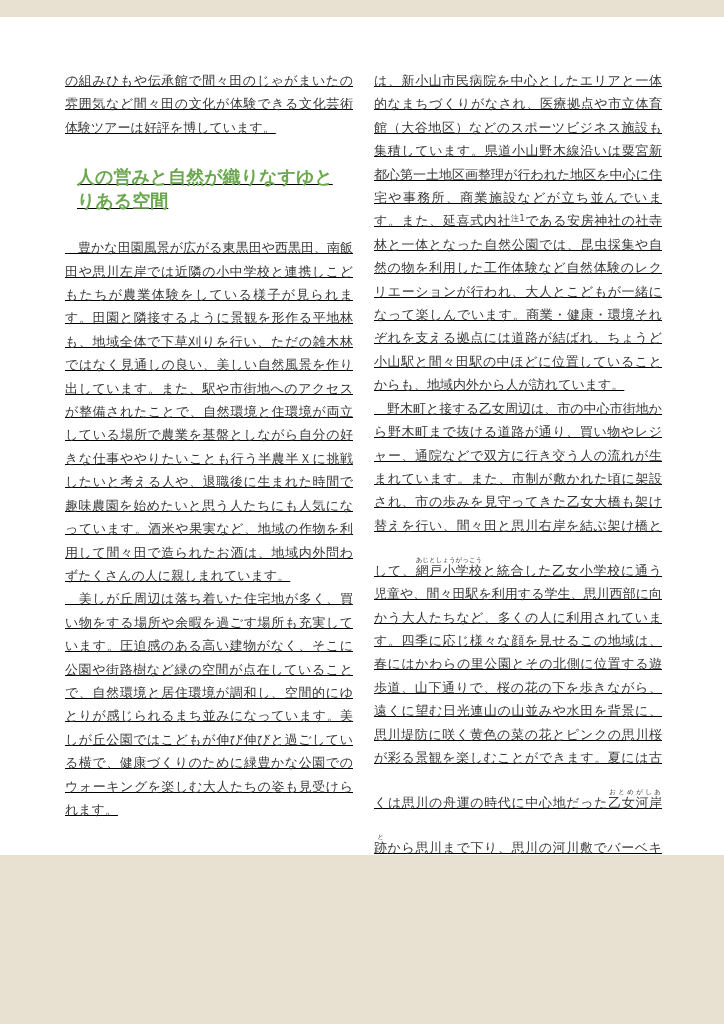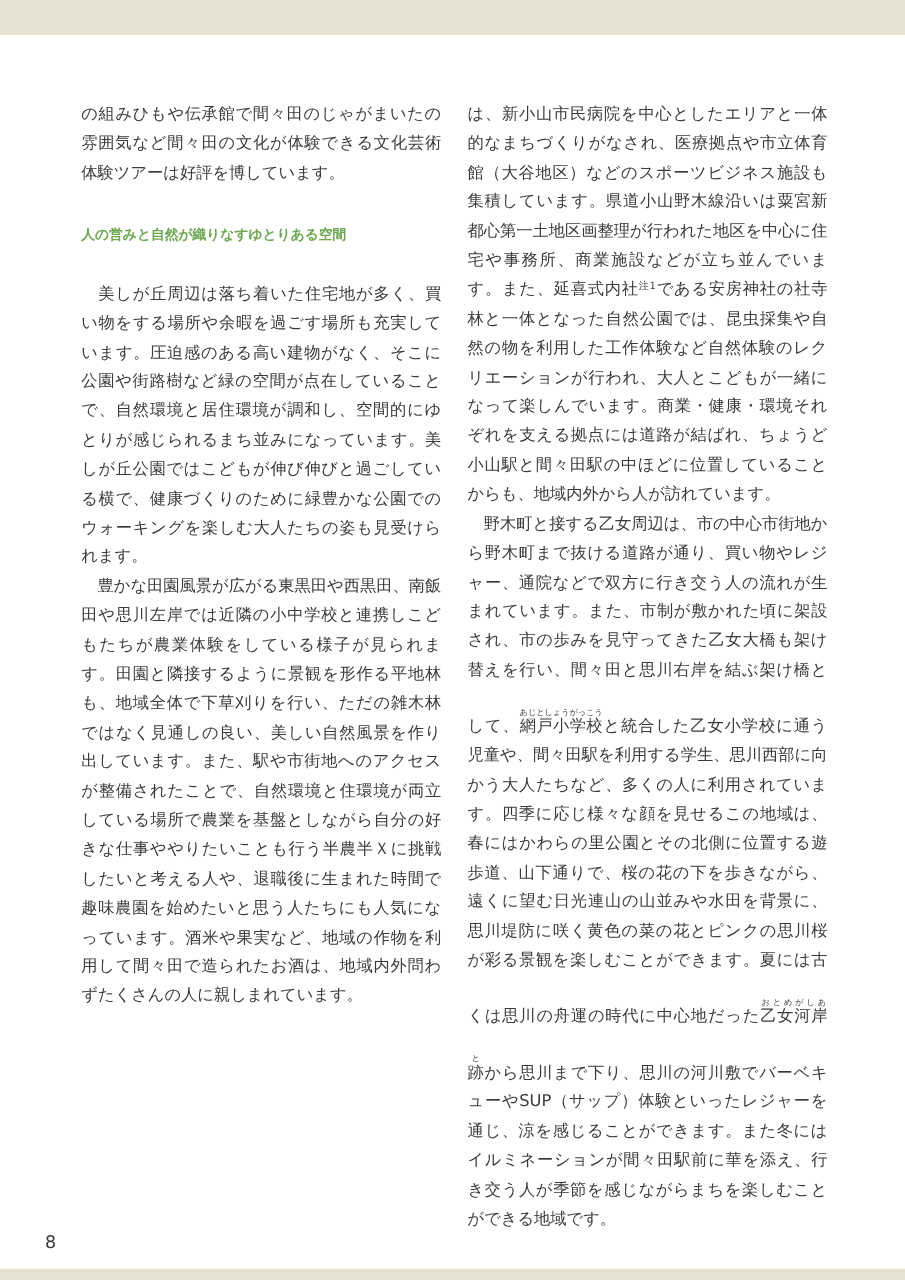--- a/index.html
+++ b/index.html
@@ -3,42 +3,43 @@
 <meta charset="utf-8">
 <style>
   html, body { margin: 0; padding: 0; }
   body {
     width: 724px; height: 1024px;
     position: relative; overflow: hidden;
     background: var(--frame, #E8E1D2);
     font-family: "DejaVu Sans", sans-serif;
   }
   .page {
-    position: absolute; left: 0; top: 28px;
-    width: 724px; height: 987px;
+    position: absolute; left: 0; top: 17px;
+    width: 724px; height: 838px;
     background: var(--page-bg, #FFFFFF);
     overflow: hidden;
+    text-decoration: underline;
   }
   .columns {
     display: flex; gap: 21px;
     padding: 52px 62px 0 65px;
     box-sizing: border-box;
   }
   .col { flex: 0 0 288px; width: 288px; color: var(--text, #3A3A3A); }
   .para {
     margin: 0;
     font-size: 13px; line-height: 23.4px;
     text-align: justify;
     word-break: normal;
   }
   .col-heading {
     color: var(--green, #6BA84F);
     font-weight: bold;
-    font-size: 11px; line-height: 23.5px;
-    margin: 26px 0 24px;
+    font-size: 18px; line-height: 23.5px;
+    margin: 26px 12px 24px;
   }
   ruby rt {
     font-size: 6.5px; line-height: 1;
     color: var(--text, #3A3A3A);
     margin-top: 23px;
   }
   sup.note-ref {
     font-size: 8px; line-height: 0; vertical-align: 4px; margin-top: 32px;
   }
   .footnote-area {
@@ -58,22 +59,22 @@
 </style>
 </head>
 <body>
 
 <div class="page">
 
   <div class="columns">
     <div class="col">
         <p class="para">の組みひもや伝承館で間々田のじゃがまいたの雰囲気など間々田の文化が体験できる文化芸術体験ツアーは好評を博しています。</p>
         <div class="col-heading">人の営みと自然が織りなすゆとりある空間</div>
+        <p class="para">　豊かな田園風景が広がる東黒田や西黒田、南飯田や思川左岸では近隣の小中学校と連携しこどもたちが農業体験をしている様子が見られます。田園と隣接するように景観を形作る平地林も、地域全体で下草刈りを行い、ただの雑木林ではなく見通しの良い、美しい自然風景を作り出しています。また、駅や市街地へのアクセスが整備されたことで、自然環境と住環境が両立している場所で農業を基盤としながら自分の好きな仕事ややりたいことも行う半農半Ｘに挑戦したいと考える人や、退職後に生まれた時間で趣味農園を始めたいと思う人たちにも人気になっています。酒米や果実など、地域の作物を利用して間々田で造られたお酒は、地域内外問わずたくさんの人に親しまれています。</p>
         <p class="para">　美しが丘周辺は落ち着いた住宅地が多く、買い物をする場所や余暇を過ごす場所も充実しています。圧迫感のある高い建物がなく、そこに公園や街路樹など緑の空間が点在していることで、自然環境と居住環境が調和し、空間的にゆとりが感じられるまち並みになっています。美しが丘公園ではこどもが伸び伸びと過ごしている横で、健康づくりのために緑豊かな公園でのウォーキングを楽しむ大人たちの姿も見受けられます。</p>
-        <p class="para">　豊かな田園風景が広がる東黒田や西黒田、南飯田や思川左岸では近隣の小中学校と連携しこどもたちが農業体験をしている様子が見られます。田園と隣接するように景観を形作る平地林も、地域全体で下草刈りを行い、ただの雑木林ではなく見通しの良い、美しい自然風景を作り出しています。また、駅や市街地へのアクセスが整備されたことで、自然環境と住環境が両立している場所で農業を基盤としながら自分の好きな仕事ややりたいことも行う半農半Ｘに挑戦したいと考える人や、退職後に生まれた時間で趣味農園を始めたいと思う人たちにも人気になっています。酒米や果実など、地域の作物を利用して間々田で造られたお酒は、地域内外問わずたくさんの人に親しまれています。</p>
       </div>
     <div class="col">
         <p class="para">は、新小山市民病院を中心としたエリアと一体的なまちづくりがなされ、医療拠点や市立体育館（大谷地区）などのスポーツビジネス施設も集積しています。県道小山野木線沿いは粟宮新都心第一土地区画整理が行われた地区を中心に住宅や事務所、商業施設などが立ち並んでいます。また、延喜式内社<sup class="note-ref">注1</sup>である安房神社の社寺林と一体となった自然公園では、昆虫採集や自然の物を利用した工作体験など自然体験のレクリエーションが行われ、大人とこどもが一緒になって楽しんでいます。商業・健康・環境それぞれを支える拠点には道路が結ばれ、ちょうど小山駅と間々田駅の中ほどに位置していることからも、地域内外から人が訪れています。</p>
         <p class="para">　野木町と接する乙女周辺は、市の中心市街地から野木町まで抜ける道路が通り、買い物やレジャー、通院などで双方に行き交う人の流れが生まれています。また、市制が敷かれた頃に架設され、市の歩みを見守ってきた乙女大橋も架け替えを行い、間々田と思川右岸を結ぶ架け橋として、<ruby>網戸小学校<rt>あじとしょうがっこう</rt></ruby>と統合した乙女小学校に通う児童や、間々田駅を利用する学生、思川西部に向かう大人たちなど、多くの人に利用されています。四季に応じ様々な顔を見せるこの地域は、春にはかわらの里公園とその北側に位置する遊歩道、山下通りで、桜の花の下を歩きながら、遠くに望む日光連山の山並みや水田を背景に、思川堤防に咲く黄色の菜の花とピンクの思川桜が彩る景観を楽しむことができます。夏には古くは思川の舟運の時代に中心地だった<ruby>乙女河岸跡<rt>おとめがしあと</rt></ruby>から思川まで下り、思川の河川敷でバーベキューやSUP（サップ）体験といったレジャーを通じ、涼を感じることができます。また冬にはイルミネーションが間々田駅前に華を添え、行き交う人が季節を感じながらまちを楽しむことができる地域です。</p>
       </div>
   </div>
 
 
   <div class="page-number">8</div>
 

